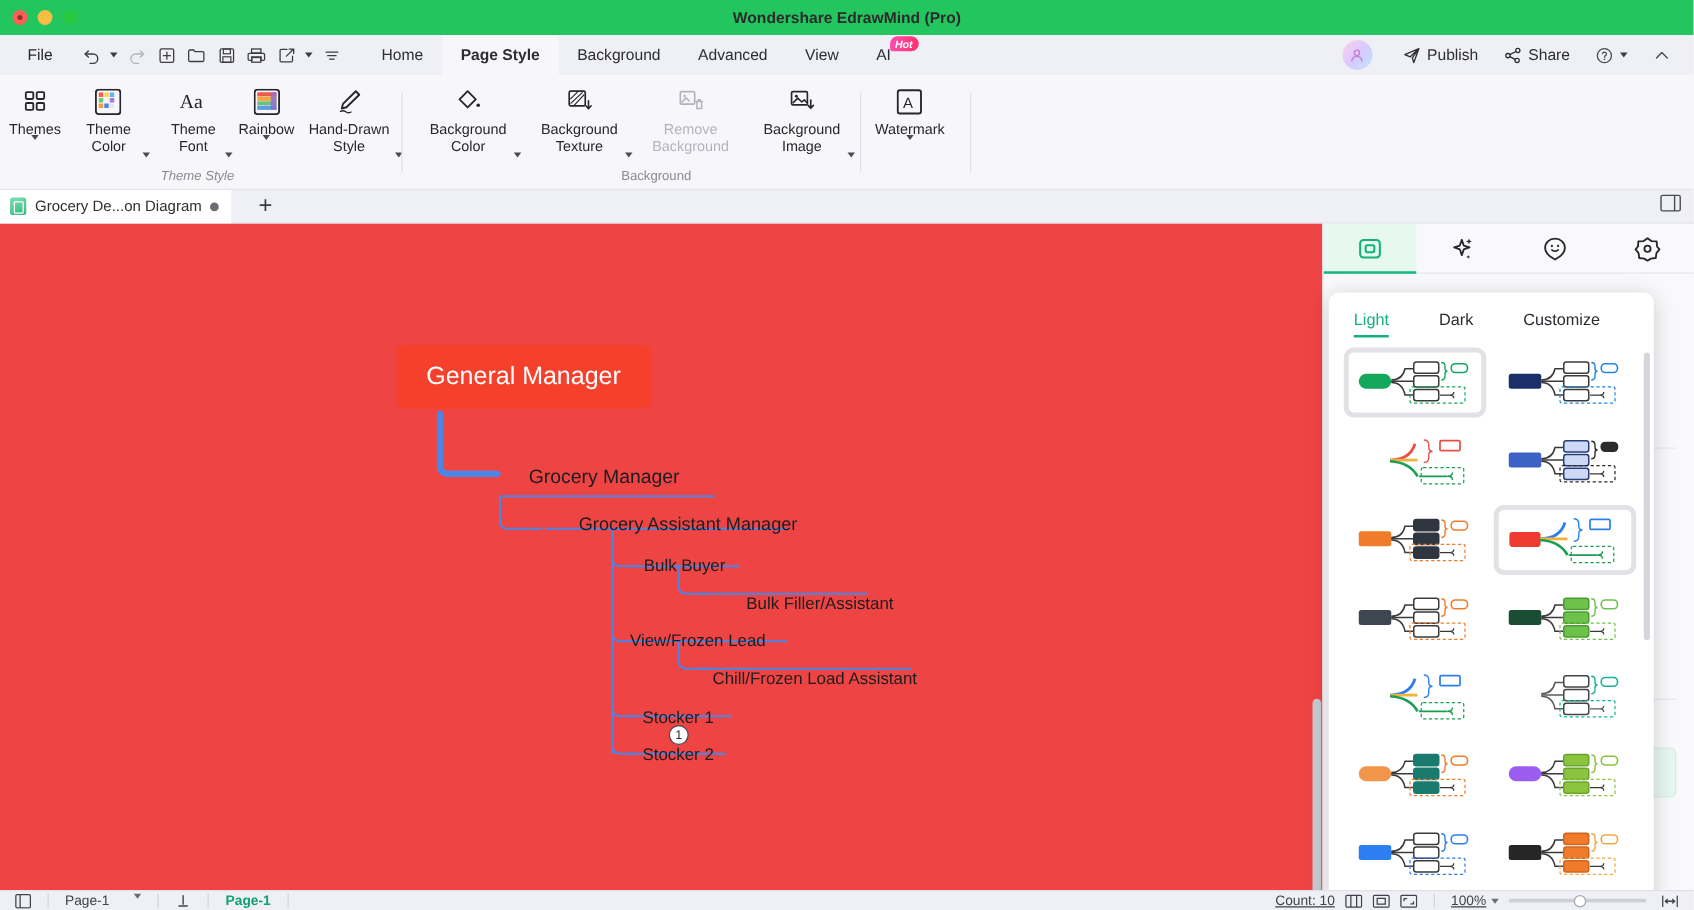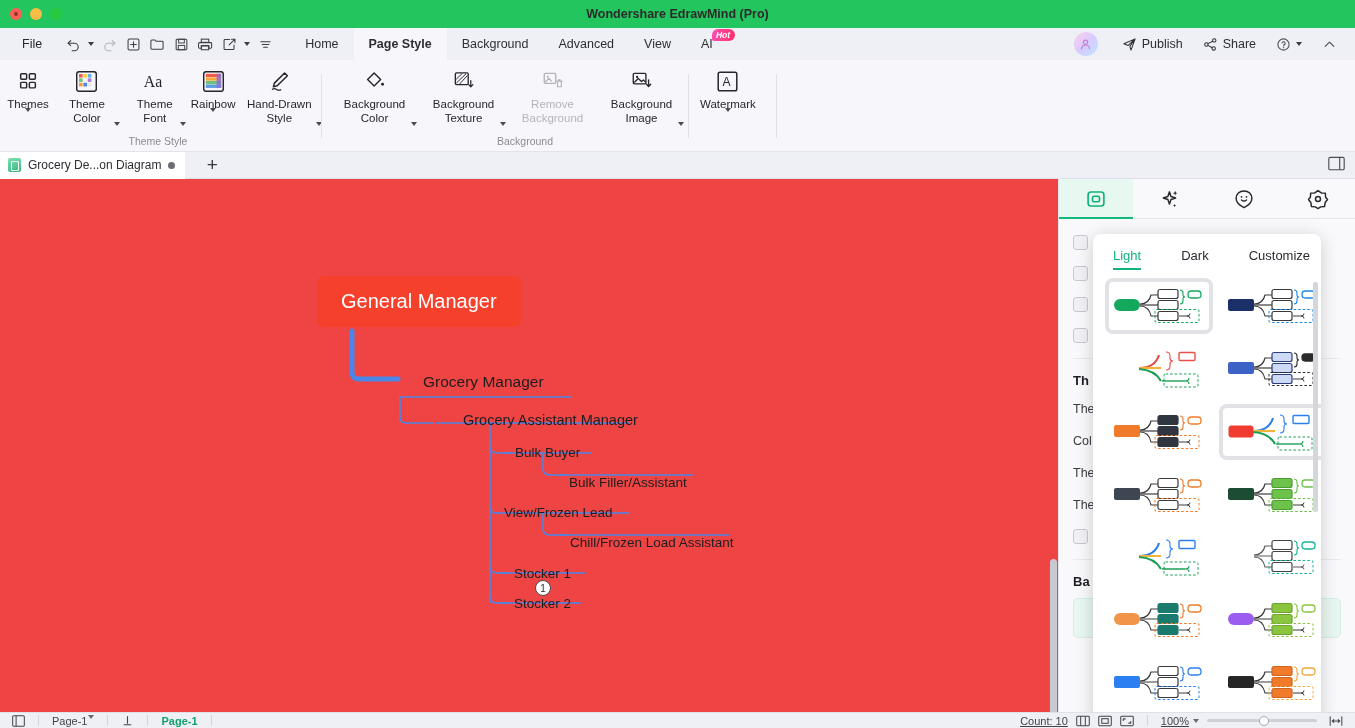--- a/index.html
+++ b/index.html
@@ -183,21 +183,21 @@
   .rp-sep { height: 1px; background: #e9e9f0; margin: 7px 14px; }
   .rp-head { font-size: 13px; font-weight: bold; color: #1f1f26; padding: 7px 14px 5px; }
   .rp-label { font-size: 12.5px; color: #3b3b42; padding: 0 14px; height: 32px; line-height: 32px; }
   .rp-swatch {
     margin: 4px 14px; height: 40px; border-radius: 5px;
     background: #e8f7f1; border: 1px solid #d3efe4;
   }
 
   
   .popup {
-    position: absolute; left: 1093px; top: 234px; width: 228px; height: 494px;
+    position: absolute; left: 1063px; top: 234px; width: 260px; height: 494px;
     background: #ffffff; border-radius: 8px;
     box-shadow: 0 3px 18px rgba(0,0,0,0.18); overflow: hidden;
   }
   .pop-tabs { display: flex; align-items: center; padding: 14px 0 0 20px; gap: 40px; }
   .pop-tab { font-size: 13px; color: #2a2a31; cursor: default; position: relative; padding-bottom: 7px; }
   .pop-tab.active { color: #12b27a; font-weight: normal; }
   .pop-tab.active::after {
     content: ""; position: absolute; left: 0; right: 0; bottom: 0; height: 2px; background: #12b27a;
   }
   .pop-grid {
@@ -216,21 +216,21 @@
     background: #d5d5dc; border-radius: 3px;
   }
 
   
   .statusbar {
     position: absolute; left: 0; top: 712px; width: 1355px; height: 16px;
     background: #eff0f6; border-top: 1px solid #e0e0e8;
     display: flex; align-items: center; font-size: 11px; color: #42424a;
   }
   .sb-sep { width: 1px; height: 11px; background: #d3d3dc; margin: 0 9px; }
-  .sb-item { display: flex; align-items: flex-start; gap: 1px; padding: 0 4px; cursor: default; }
+  .sb-item { display: flex; align-items: flex-start; gap: 20px; padding: 0 4px; cursor: default; }
   .sb-page { color: #12a06e; font-weight: bold; }
   .sb-right { margin-left: auto; display: flex; align-items: center; padding-right: 8px; text-decoration: underline; }
   .zoom-track { width: 110px; height: 3px; background: #cfcfd8; border-radius: 2px; position: relative; }
   .zoom-knob {
     position: absolute; left: 52px; top: -3.5px; width: 10px; height: 10px;
     border-radius: 50%; background: #fff; border: 1px solid #a8a8b4;
   }
 </style>
 </head>
 <body>
@@ -418,21 +418,21 @@
       <div class="ritem">
         <div class="ricon">
           <svg width="24" height="22" viewBox="0 0 24 22">
               <path d="M17.6 3 L20.4 5.8 L10.2 15.8 L6.4 16.8 L7.4 13.1 Z" fill="none" stroke="#26262b" stroke-width="1.5" stroke-linejoin="round"></path>
               <path d="M5 19.4 q2.4-1.6 4.6 0 t4.6 0" fill="none" stroke="#26262b" stroke-width="1.2"></path>
             </svg>
         </div>
         <div class="rlabel">Hand-Drawn Style</div>
         <div class="rcaret" style="align-self:flex-end;margin-right:-8px;"><span class="caret-d"></span></div>
       </div>
-      <div class="grp-label" style="left:0;width:316px;">Theme Style</div>
+      <div class="grp-label" style="left:0;width:316px;font-style:italic;">Theme Style</div>
     </div>
 
     <div class="vsep" style="left:321px;"></div>
 
     <div class="rgroup" style="left:330px; width:356px;">
       <div class="ritem">
         <div class="ricon">
           <svg width="23" height="22" viewBox="0 0 24 22">
               <path d="M11.6 2.6 L18.4 9.4 L11.6 16.2 L4.8 9.4 Z" fill="none" stroke="#26262b" stroke-width="1.5" stroke-linejoin="round"></path>
               <circle cx="20.4" cy="14.4" r="1.5" fill="#26262b"></circle>
@@ -547,21 +547,21 @@
     </svg>
 
     <div class="node node-root" style="left:317px; top:97px;">General Manager</div>
 
     <div class="node node-text" style="left:423px; top:194px;">Grocery Manager</div>
 
     <div class="node node-text lvl2" style="left:463px; top:233px;">Grocery Assistant Manager</div>
 
     <div class="node node-text lvl3" style="left:515px; top:266px;">Bulk Buyer</div>
 
-    <div class="node node-text lvl3" style="left:569px; top:296px;">Bulk Filler/Assistant</div>
+    <div class="node node-text lvl3" style="left:597px; top:296px;">Bulk Filler/Assistant</div>
 
     <div class="node node-text lvl3" style="left:504px; top:326px;">View/Frozen Lead</div>
 
     <div class="node node-text lvl3" style="left:570px; top:356px;">Chill/Frozen Load Assistant</div>
 
     <div class="node node-text lvl3" style="left:514px; top:387px;">Stocker 1</div>
 
     <div class="badge-1" style="left:535px; top:401px;">1</div>
 
     <div class="node node-text lvl3" style="left:514px; top:417px;">Stocker 2</div>

